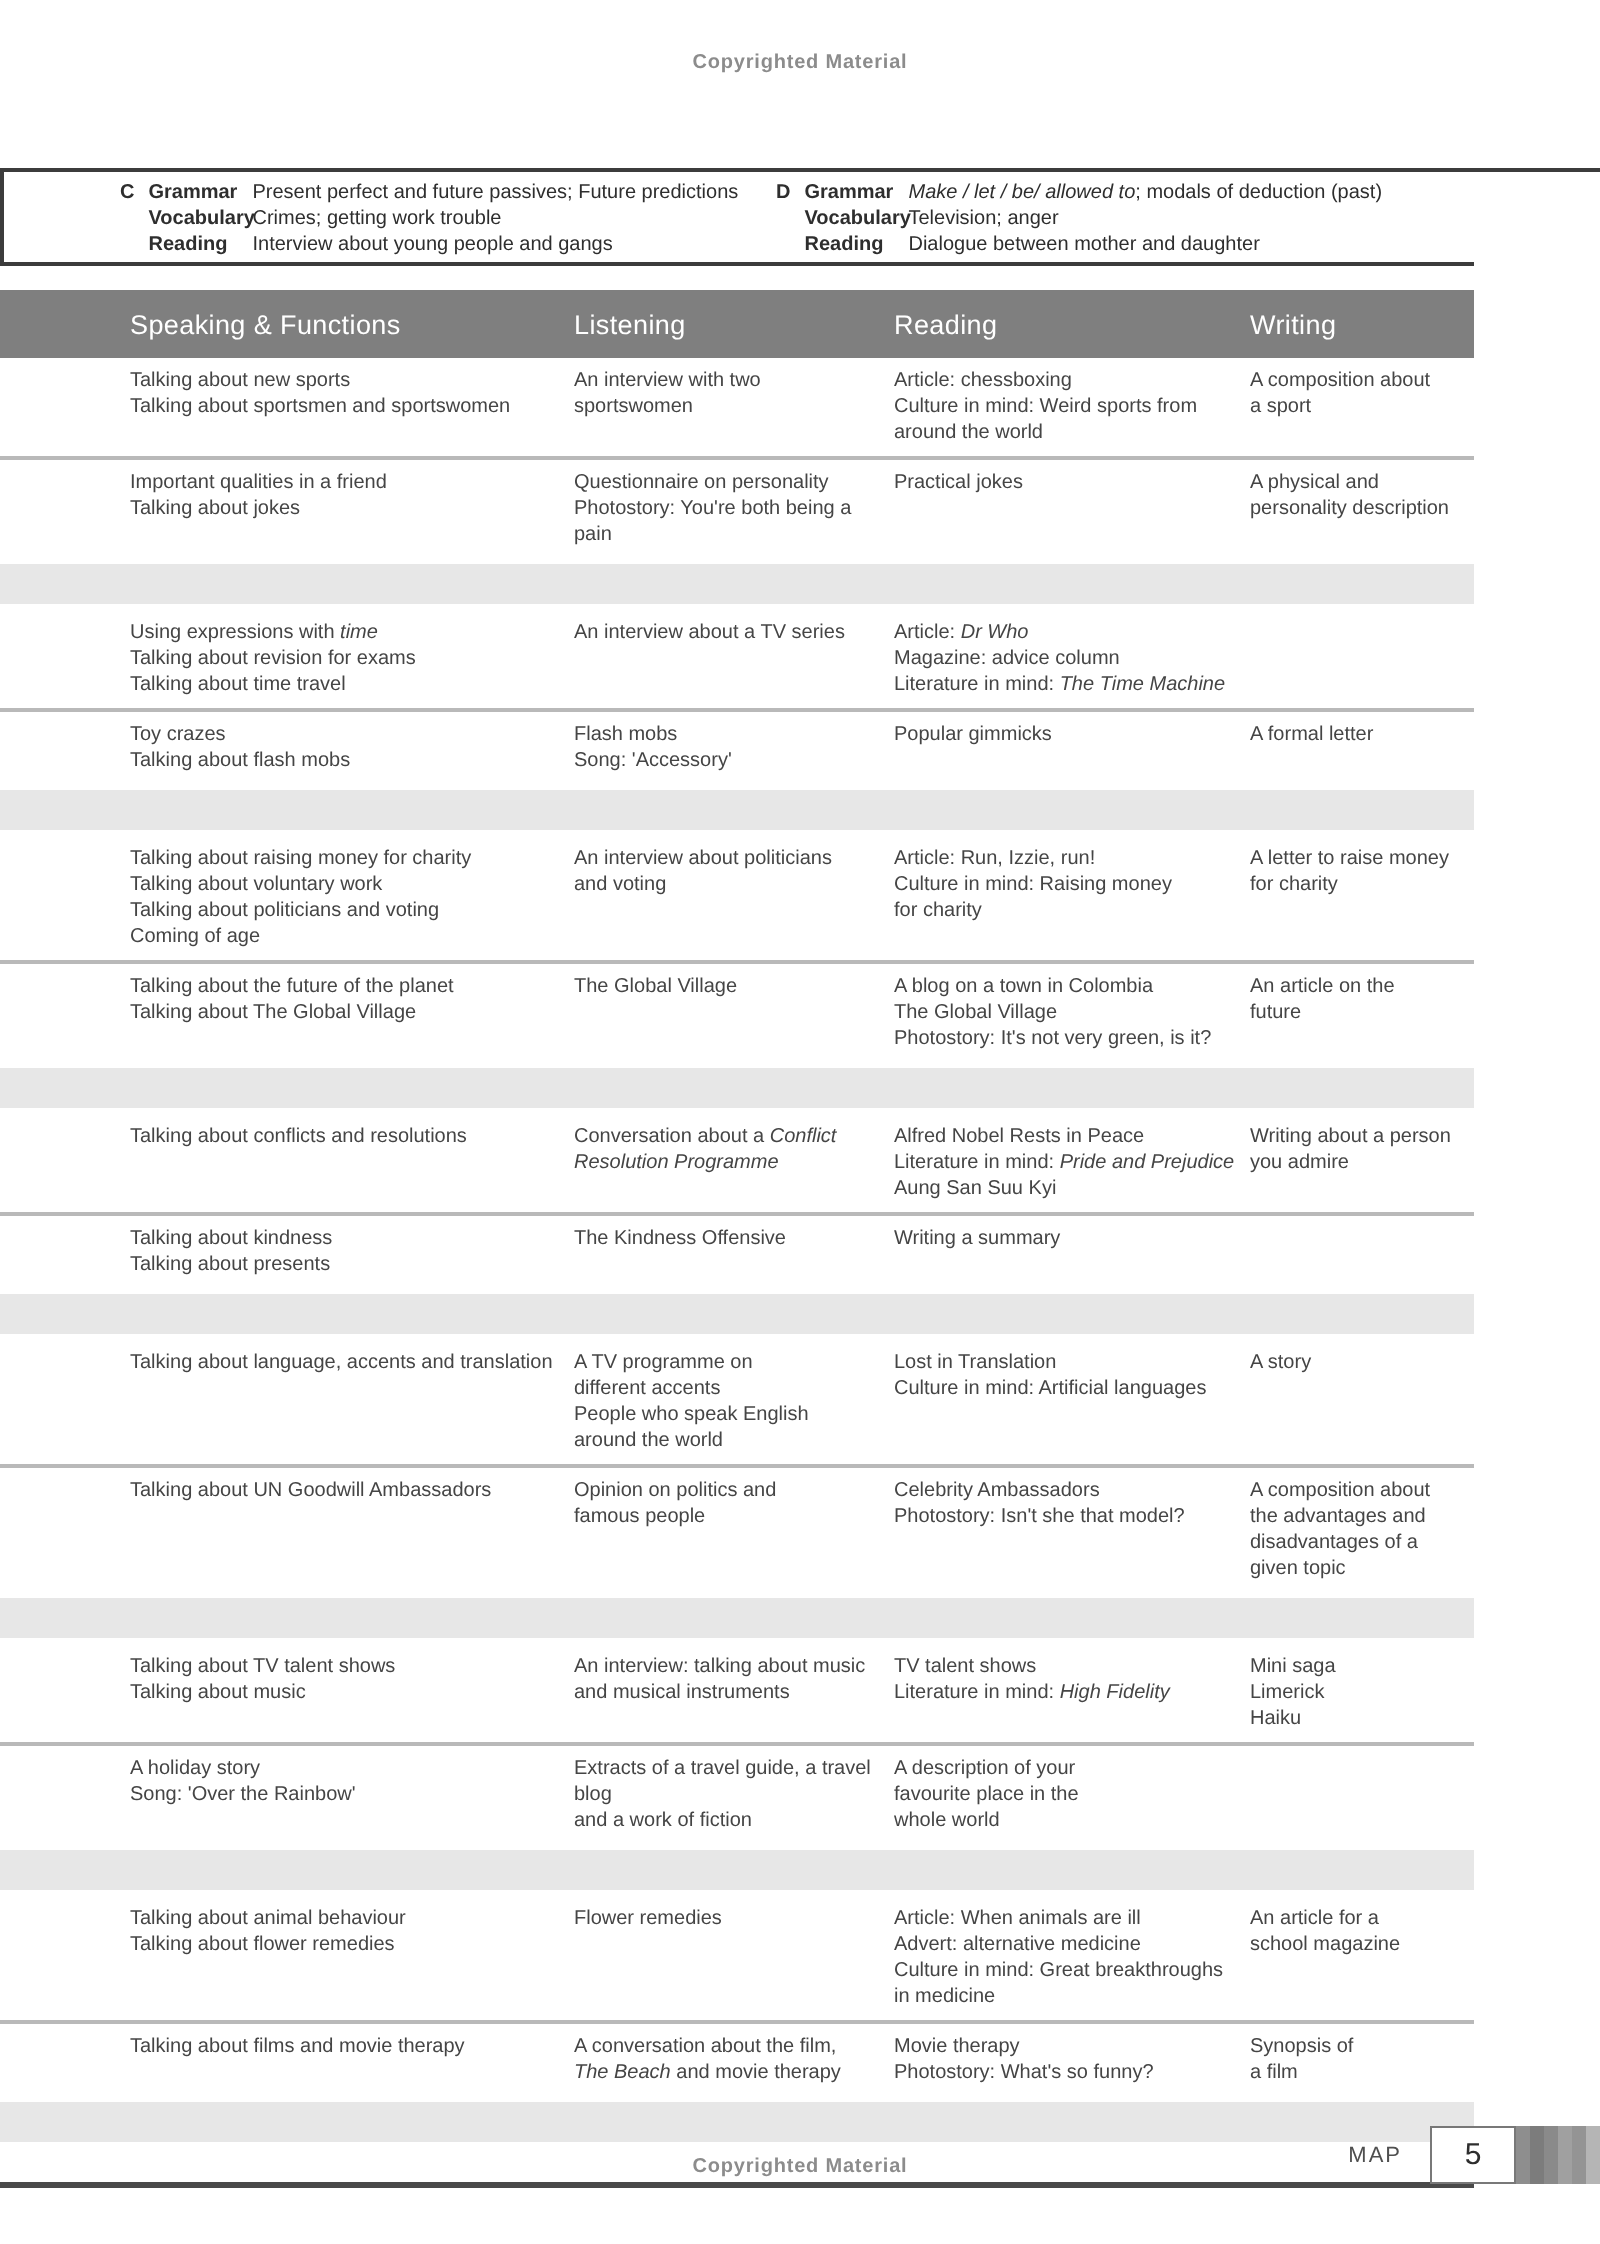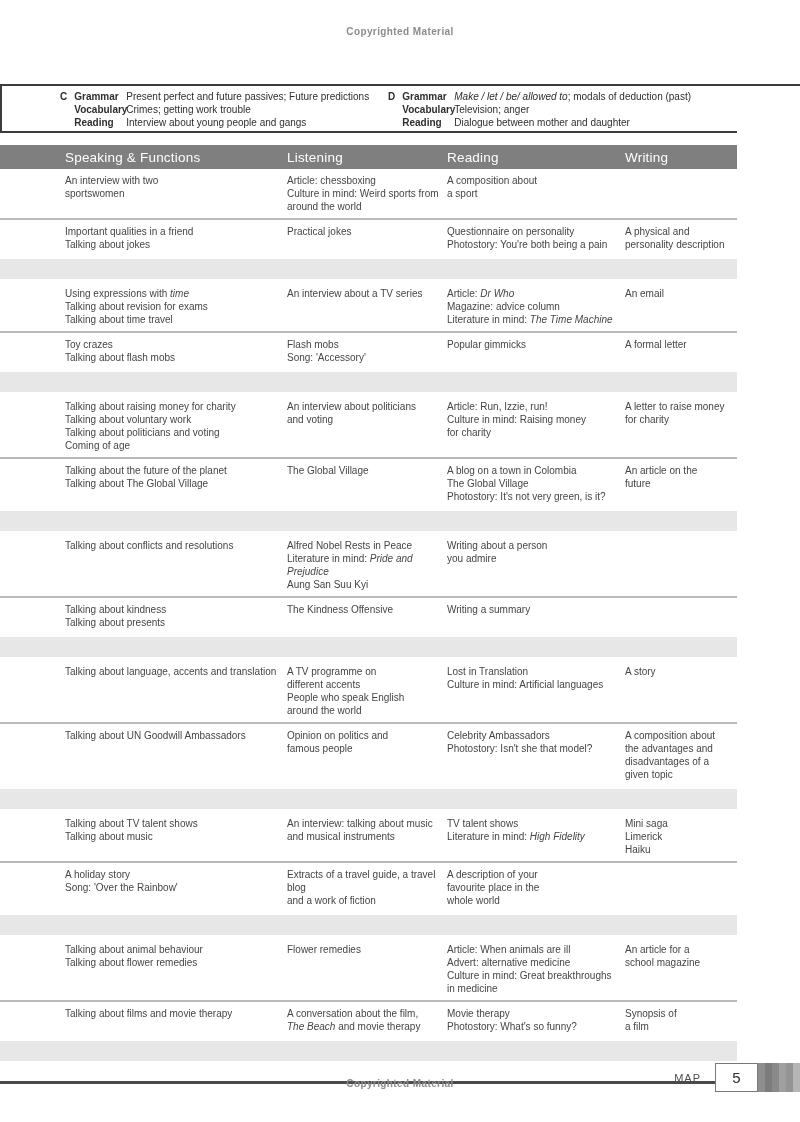--- a/index.html
+++ b/index.html
@@ -23,21 +23,21 @@
            display:grid;grid-template-columns:328px 1fr;font-size:10px;line-height:13px;color:#2e2e2e;}
   .gsec{display:flex;gap:7px;}
   .gletter{font-weight:bold;flex:none;}
   .grows{flex:1;}
   .grow{display:flex;}
   .glabel{font-weight:bold;flex:none;width:52px;}
   .gvalue{flex:1;}
 
   
   .maptable{position:absolute;top:145px;left:0;width:737px;font-size:10px;color:#454545;}
-  .thead{height:24px;background:#7f7f7f;color:#ffffff;display:grid;
+  .thead{height:34px;background:#7f7f7f;color:#ffffff;display:grid;
          grid-template-columns:222px 160px 178px 1fr;padding-left:65px;box-sizing:border-box;
          align-items:center;font-size:13.5px;letter-spacing:.2px;}
   .trow{display:grid;grid-template-columns:222px 160px 178px 1fr;
         padding:5px 0 5px 65px;box-sizing:border-box;}
   .cell{padding-right:6px;}
   .line{line-height:13px;}
   .line i{font-style:italic;}
   .divider{height:2px;background:#b9b9b9;}
   .band{height:20px;background:#e7e7e7;margin:3px 0;}
   .table-endrule{height:3px;background:#4a4a4a;margin-top:20px;}
@@ -109,68 +109,69 @@
   <div class="maptable">
     <div class="thead">
       <div class="hcell">Speaking &amp; Functions</div>
       <div class="hcell">Listening</div>
       <div class="hcell">Reading</div>
       <div class="hcell">Writing</div>
     </div>
     <div id="table-rows">
         <div class="trow">
           <div class="cell">
+            <div class="line">Talking about new sports</div>
+            <div class="line">Talking about sportsmen and sportswomen</div>
+          </div>
+          <div class="cell">
             <div class="line">An interview with two</div>
             <div class="line">sportswomen</div>
           </div>
           <div class="cell">
             <div class="line">Article: chessboxing</div>
             <div class="line">Culture in mind: Weird sports from</div>
             <div class="line">around the world</div>
           </div>
           <div class="cell">
             <div class="line">A composition about</div>
             <div class="line">a sport</div>
           </div>
         </div>
         <div class="divider"></div>
         <div class="trow">
           <div class="cell">
             <div class="line">Important qualities in a friend</div>
             <div class="line">Talking about jokes</div>
           </div>
           <div class="cell">
-            <div class="line">Practical jokes</div>
-          </div>
-          <div class="cell">
             <div class="line">Questionnaire on personality</div>
             <div class="line">Photostory: You're both being a pain</div>
+          </div>
+          <div class="cell">
+            <div class="line">Practical jokes</div>
           </div>
           <div class="cell">
             <div class="line">A physical and</div>
             <div class="line">personality description</div>
           </div>
         </div>
         <div class="band"></div>
         <div class="trow">
           <div class="cell">
             <div class="line">Using expressions with <i>time</i></div>
             <div class="line">Talking about revision for exams</div>
             <div class="line">Talking about time travel</div>
           </div>
           <div class="cell">
             <div class="line">An interview about a TV series</div>
           </div>
           <div class="cell">
             <div class="line">Article: <i>Dr Who</i></div>
             <div class="line">Magazine: advice column</div>
             <div class="line">Literature in mind: <i>The Time Machine</i></div>
-          </div>
-          <div class="cell">
-            <div class="line">An email</div>
           </div>
         </div>
         <div class="divider"></div>
         <div class="trow">
           <div class="cell">
             <div class="line">Toy crazes</div>
             <div class="line">Talking about flash mobs</div>
           </div>
           <div class="cell">
             <div class="line">Flash mobs</div>
@@ -221,20 +222,24 @@
           </div>
           <div class="cell">
             <div class="line">An article on the</div>
             <div class="line">future</div>
           </div>
         </div>
         <div class="band"></div>
         <div class="trow">
           <div class="cell">
             <div class="line">Talking about conflicts and resolutions</div>
+          </div>
+          <div class="cell">
+            <div class="line">Conversation about a <i>Conflict</i></div>
+            <div class="line"><i>Resolution Programme</i></div>
           </div>
           <div class="cell">
             <div class="line">Alfred Nobel Rests in Peace</div>
             <div class="line">Literature in mind: <i>Pride and Prejudice</i></div>
             <div class="line">Aung San Suu Kyi</div>
           </div>
           <div class="cell">
             <div class="line">Writing about a person</div>
             <div class="line">you admire</div>
           </div>

